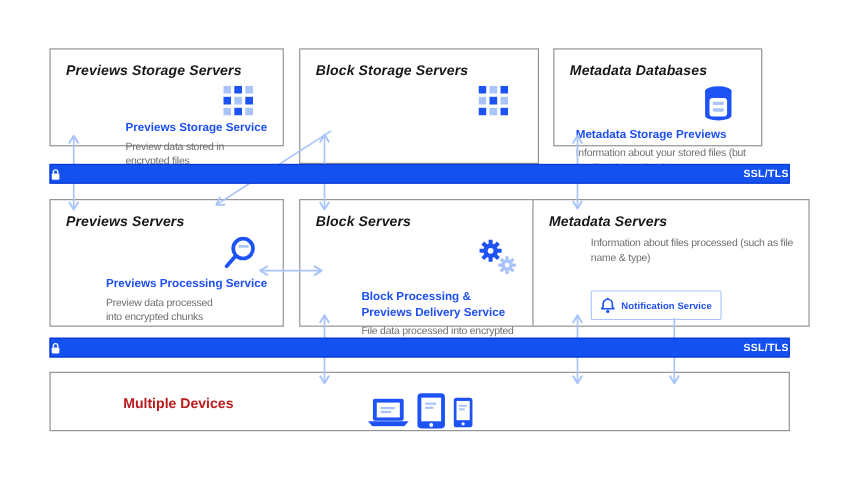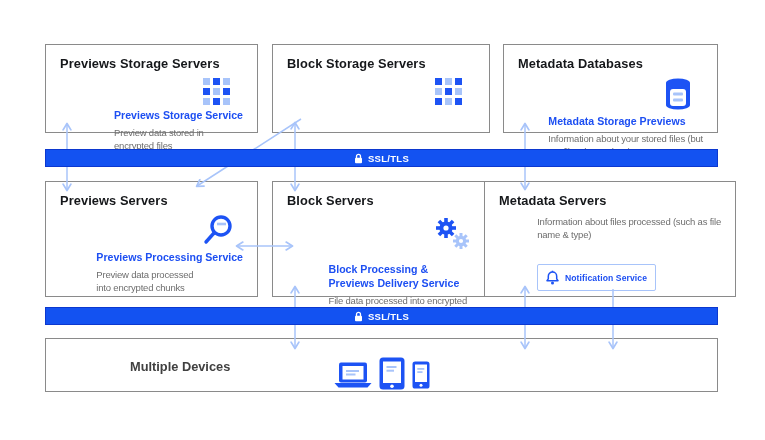--- a/index.html
+++ b/index.html
@@ -1,33 +1,33 @@
 <!DOCTYPE html>
 <html><head>
 <meta charset="utf-8">
 <style>
   html,body{margin:0;padding:0;background:#ffffff;}
   .canvas{position:relative;width:765px;height:440px;background:#ffffff;overflow:hidden;
           font-family:"Liberation Sans", sans-serif;}
   .box{position:absolute;background:#ffffff;border:1px solid #8a8a8a;box-sizing:border-box;}
   .box-inner{padding:11px 14px 0 14px;}
-  .box-title{font-size:12.8px;font-weight:bold;color:#15171a;letter-spacing:.1px;margin-bottom:7px;white-space:pre;}
+  .box-title{font-size:12.8px;font-weight:bold;color:#15171a;letter-spacing:.1px;margin-bottom:7px;white-space:pre;font-style:italic;}
   .content-row{display:flex;align-items:flex-end;flex-direction:column;}
   .icon-col{flex:0 0 auto;}
   .txt-col{flex:1 1 auto;min-width:0;}
   .service{font-size:10.6px;font-weight:bold;color:#1d4ff2;white-space:pre;line-height:1.3;margin-bottom:3px;}
   .desc{font-size:9.5px;color:#6e6e6e;white-space:pre;line-height:1.42;letter-spacing:-0.2px;}
   .ssl-bar{position:absolute;left:45px;width:673px;height:18px;background:#1352f1;border:1px solid #0c38cf;
-           box-sizing:border-box;display:flex;align-items:center;justify-content:center;gap:5px;z-index:5;}
+           box-sizing:border-box;display:flex;align-items:center;justify-content:space-between;gap:5px;z-index:5;}
   .ssl-label{color:#ffffff;font-size:9.5px;font-weight:bold;letter-spacing:.3px;}
   .arrows{position:absolute;left:0;top:0;z-index:3;pointer-events:none;}
   .notif-btn{position:absolute;left:52px;top:82px;width:117px;height:25px;background:#ffffff;
              border:1px solid #a8c4fa;border-radius:2px;display:flex;align-items:center;justify-content:center;gap:6px;}
   .notif-label{font-size:8.6px;font-weight:bold;color:#1d4ff2;letter-spacing:.1px;}
-  .devices-title{position:absolute;left:84px;top:20px;font-size:12.8px;font-weight:bold;color:#404040;white-space:pre;}
+  .devices-title{position:absolute;left:66px;top:20px;font-size:12.8px;font-weight:bold;color:#b91c1c;white-space:pre;}
   .dev-icon{position:absolute;}
   .lock{display:inline-flex;}
 </style>
 </head>
 <body>
 
 <div class="canvas">
 
   <div class="box" style="left:45px;top:44px;width:213px;height:89px">
     <div class="box-inner">
@@ -48,42 +48,42 @@
         </span>
         <span class="txt-col">
           <div class="service">Previews Storage Service</div>
           <div class="desc">Preview data stored in
 encrypted files</div>
         </span>
       </div>
     </div>
   </div>
 
-  <div class="box" style="left:272px;top:44px;width:218px;height:89px">
+  <div class="box" style="left:272px;top:44px;width:218px;height:105px">
     <div class="box-inner">
       <div class="box-title">Block Storage Servers</div>
       <div class="content-row">
         <span class="icon-col" style="width:40px">
           <svg width="27" height="27" viewBox="0 0 27 27">
             <rect x="0" y="0" width="7" height="7" fill="#1d53f4"></rect>
               <rect x="10" y="0" width="7" height="7" fill="#a8c4fa"></rect>
               <rect x="20" y="0" width="7" height="7" fill="#1d53f4"></rect>
             <rect x="0" y="10" width="7" height="7" fill="#a8c4fa"></rect>
               <rect x="10" y="10" width="7" height="7" fill="#1d53f4"></rect>
               <rect x="20" y="10" width="7" height="7" fill="#a8c4fa"></rect>
             <rect x="0" y="20" width="7" height="7" fill="#1d53f4"></rect>
               <rect x="10" y="20" width="7" height="7" fill="#a8c4fa"></rect>
               <rect x="20" y="20" width="7" height="7" fill="#1d53f4"></rect>
           </svg>
         </span>
       </div>
     </div>
   </div>
 
-  <div class="box" style="left:503px;top:44px;width:215px;height:89px">
+  <div class="box" style="left:503px;top:44px;width:190px;height:89px">
     <div class="box-inner">
       <div class="box-title">Metadata Databases</div>
       <div class="content-row">
         <span class="icon-col" style="width:38px">
           <svg width="26" height="33" viewBox="0 0 26 33">
             <path d="M1 5 v22 a12 4.5 0 0 0 24 0 V5" fill="#1d53f4"></path>
             <ellipse cx="13" cy="5" rx="12" ry="4.5" fill="#1d53f4"></ellipse>
             <rect x="5" y="11" width="16" height="17" rx="3" fill="#ffffff"></rect>
             <rect x="8" y="14.5" width="10" height="3" rx="1" fill="#a8c4fa"></rect>
             <rect x="8" y="20.5" width="10" height="3" rx="1" fill="#a8c4fa"></rect>

